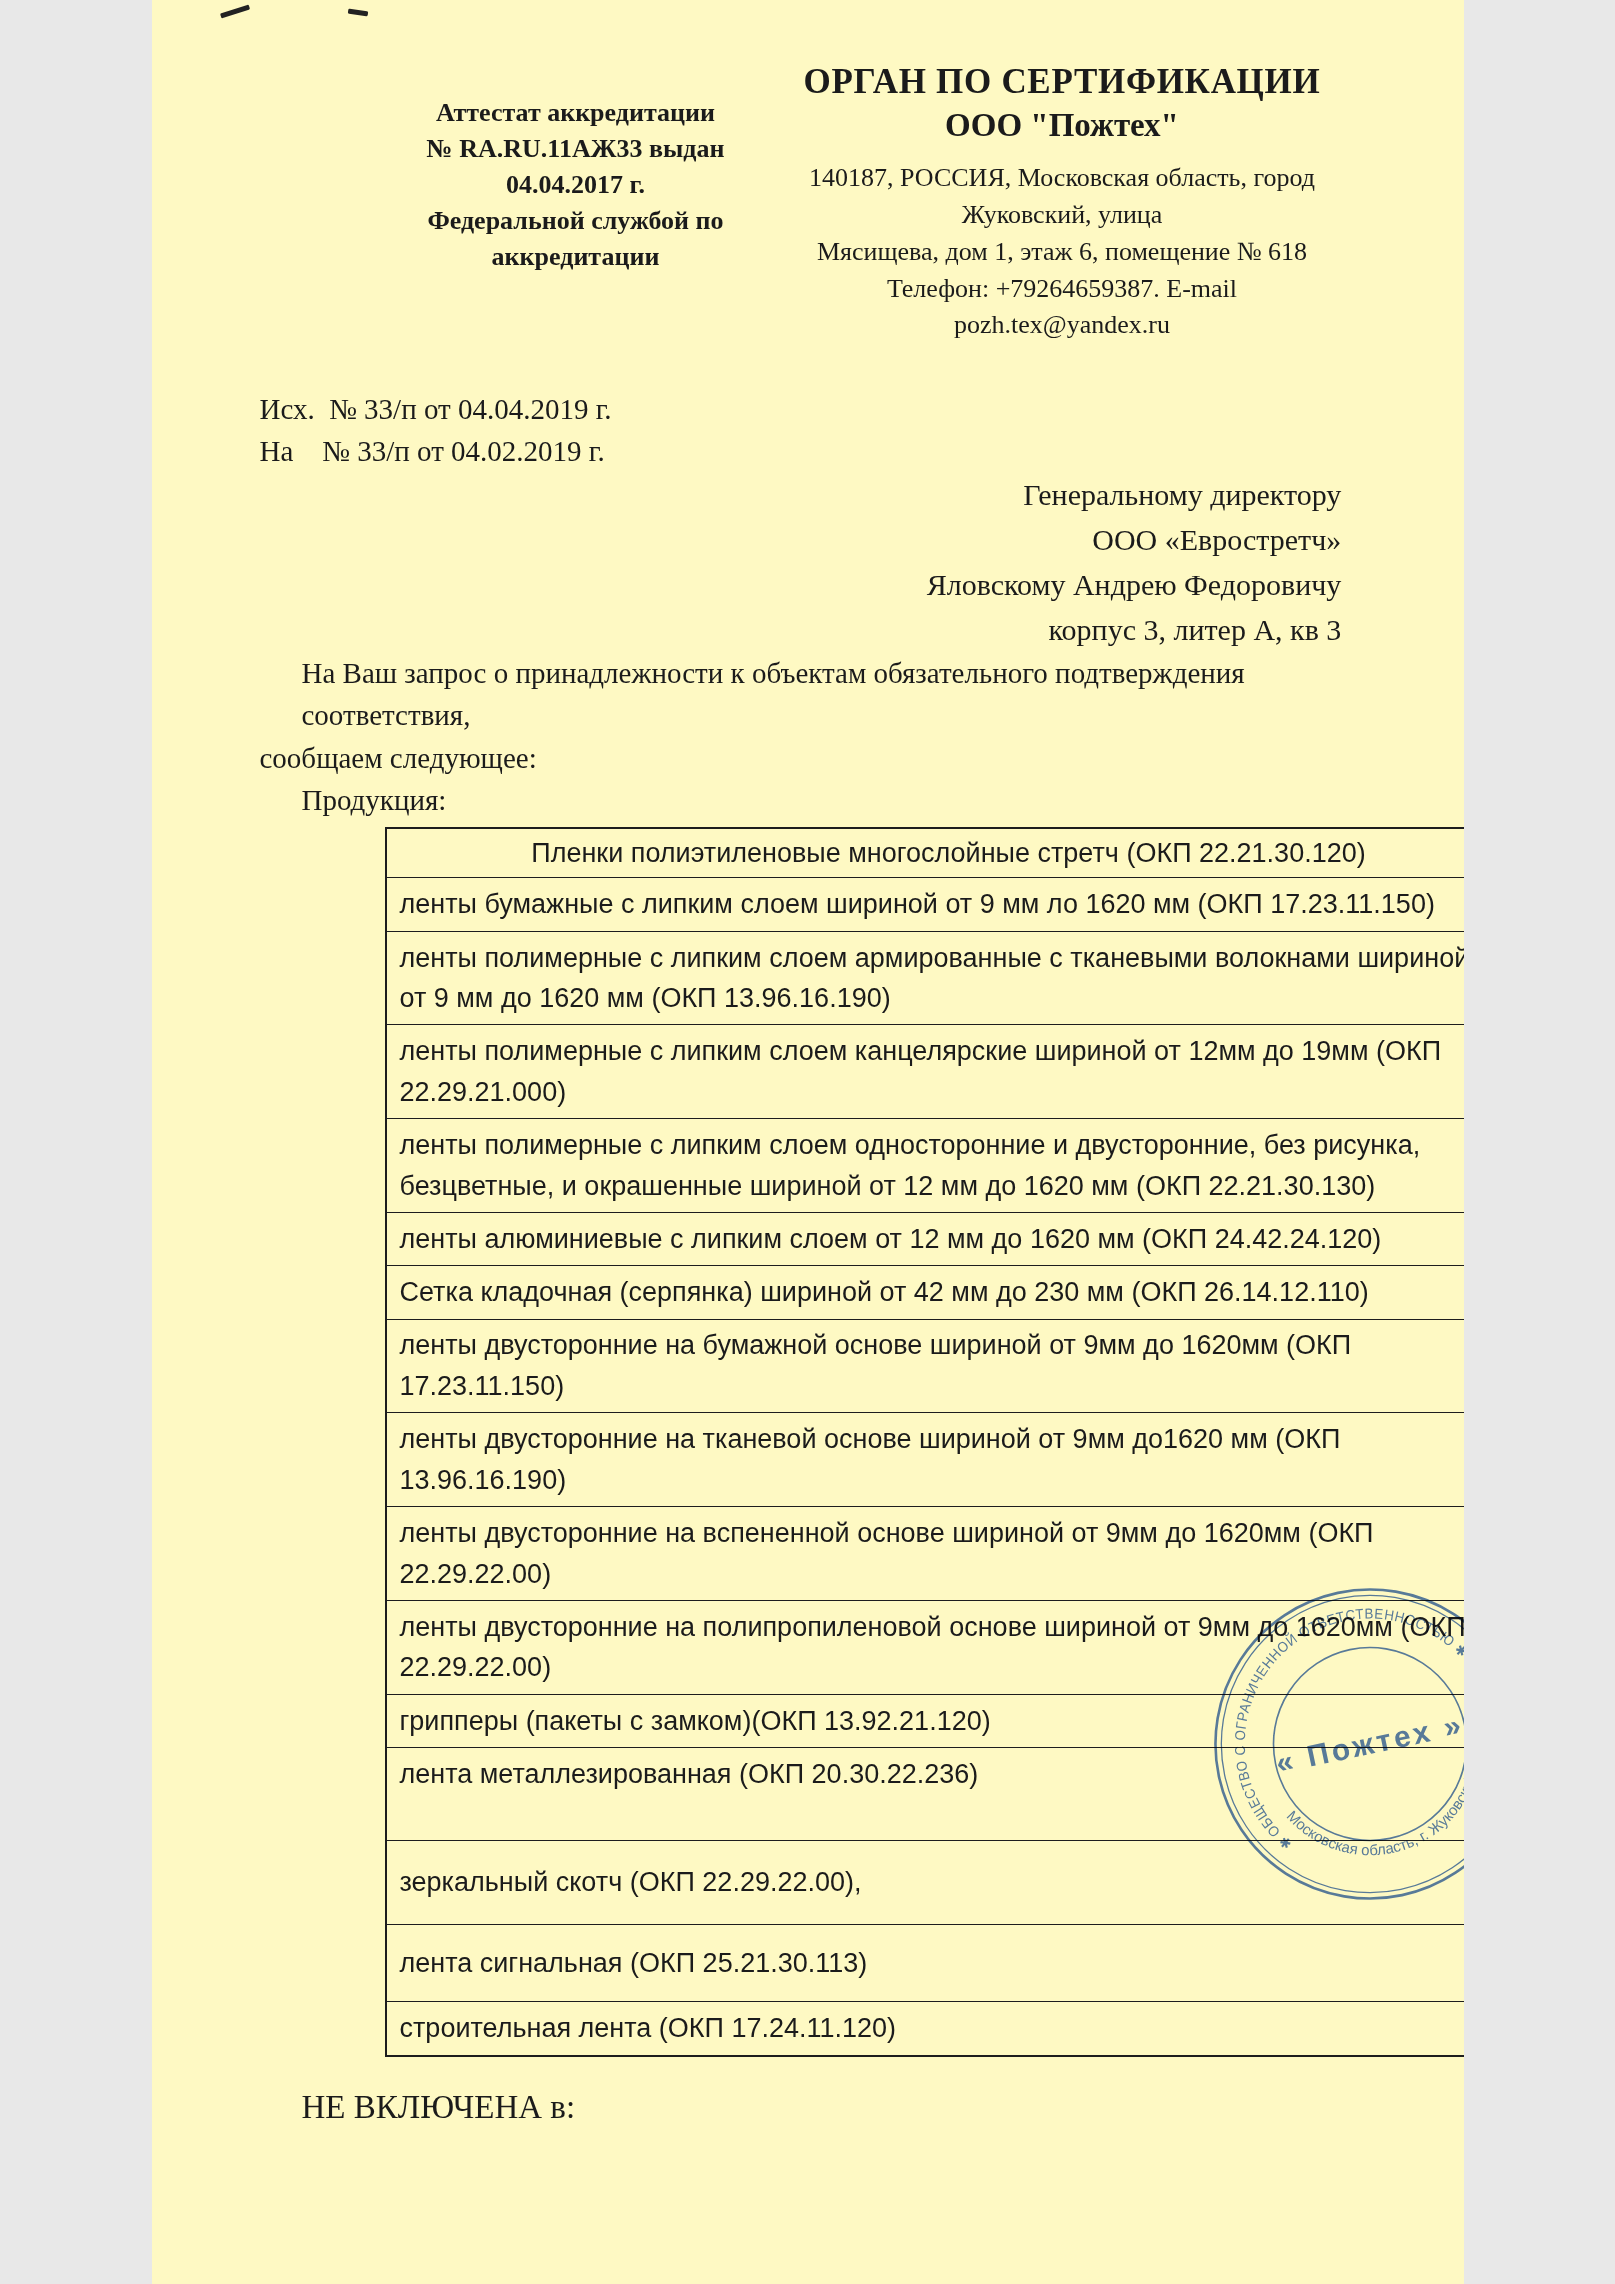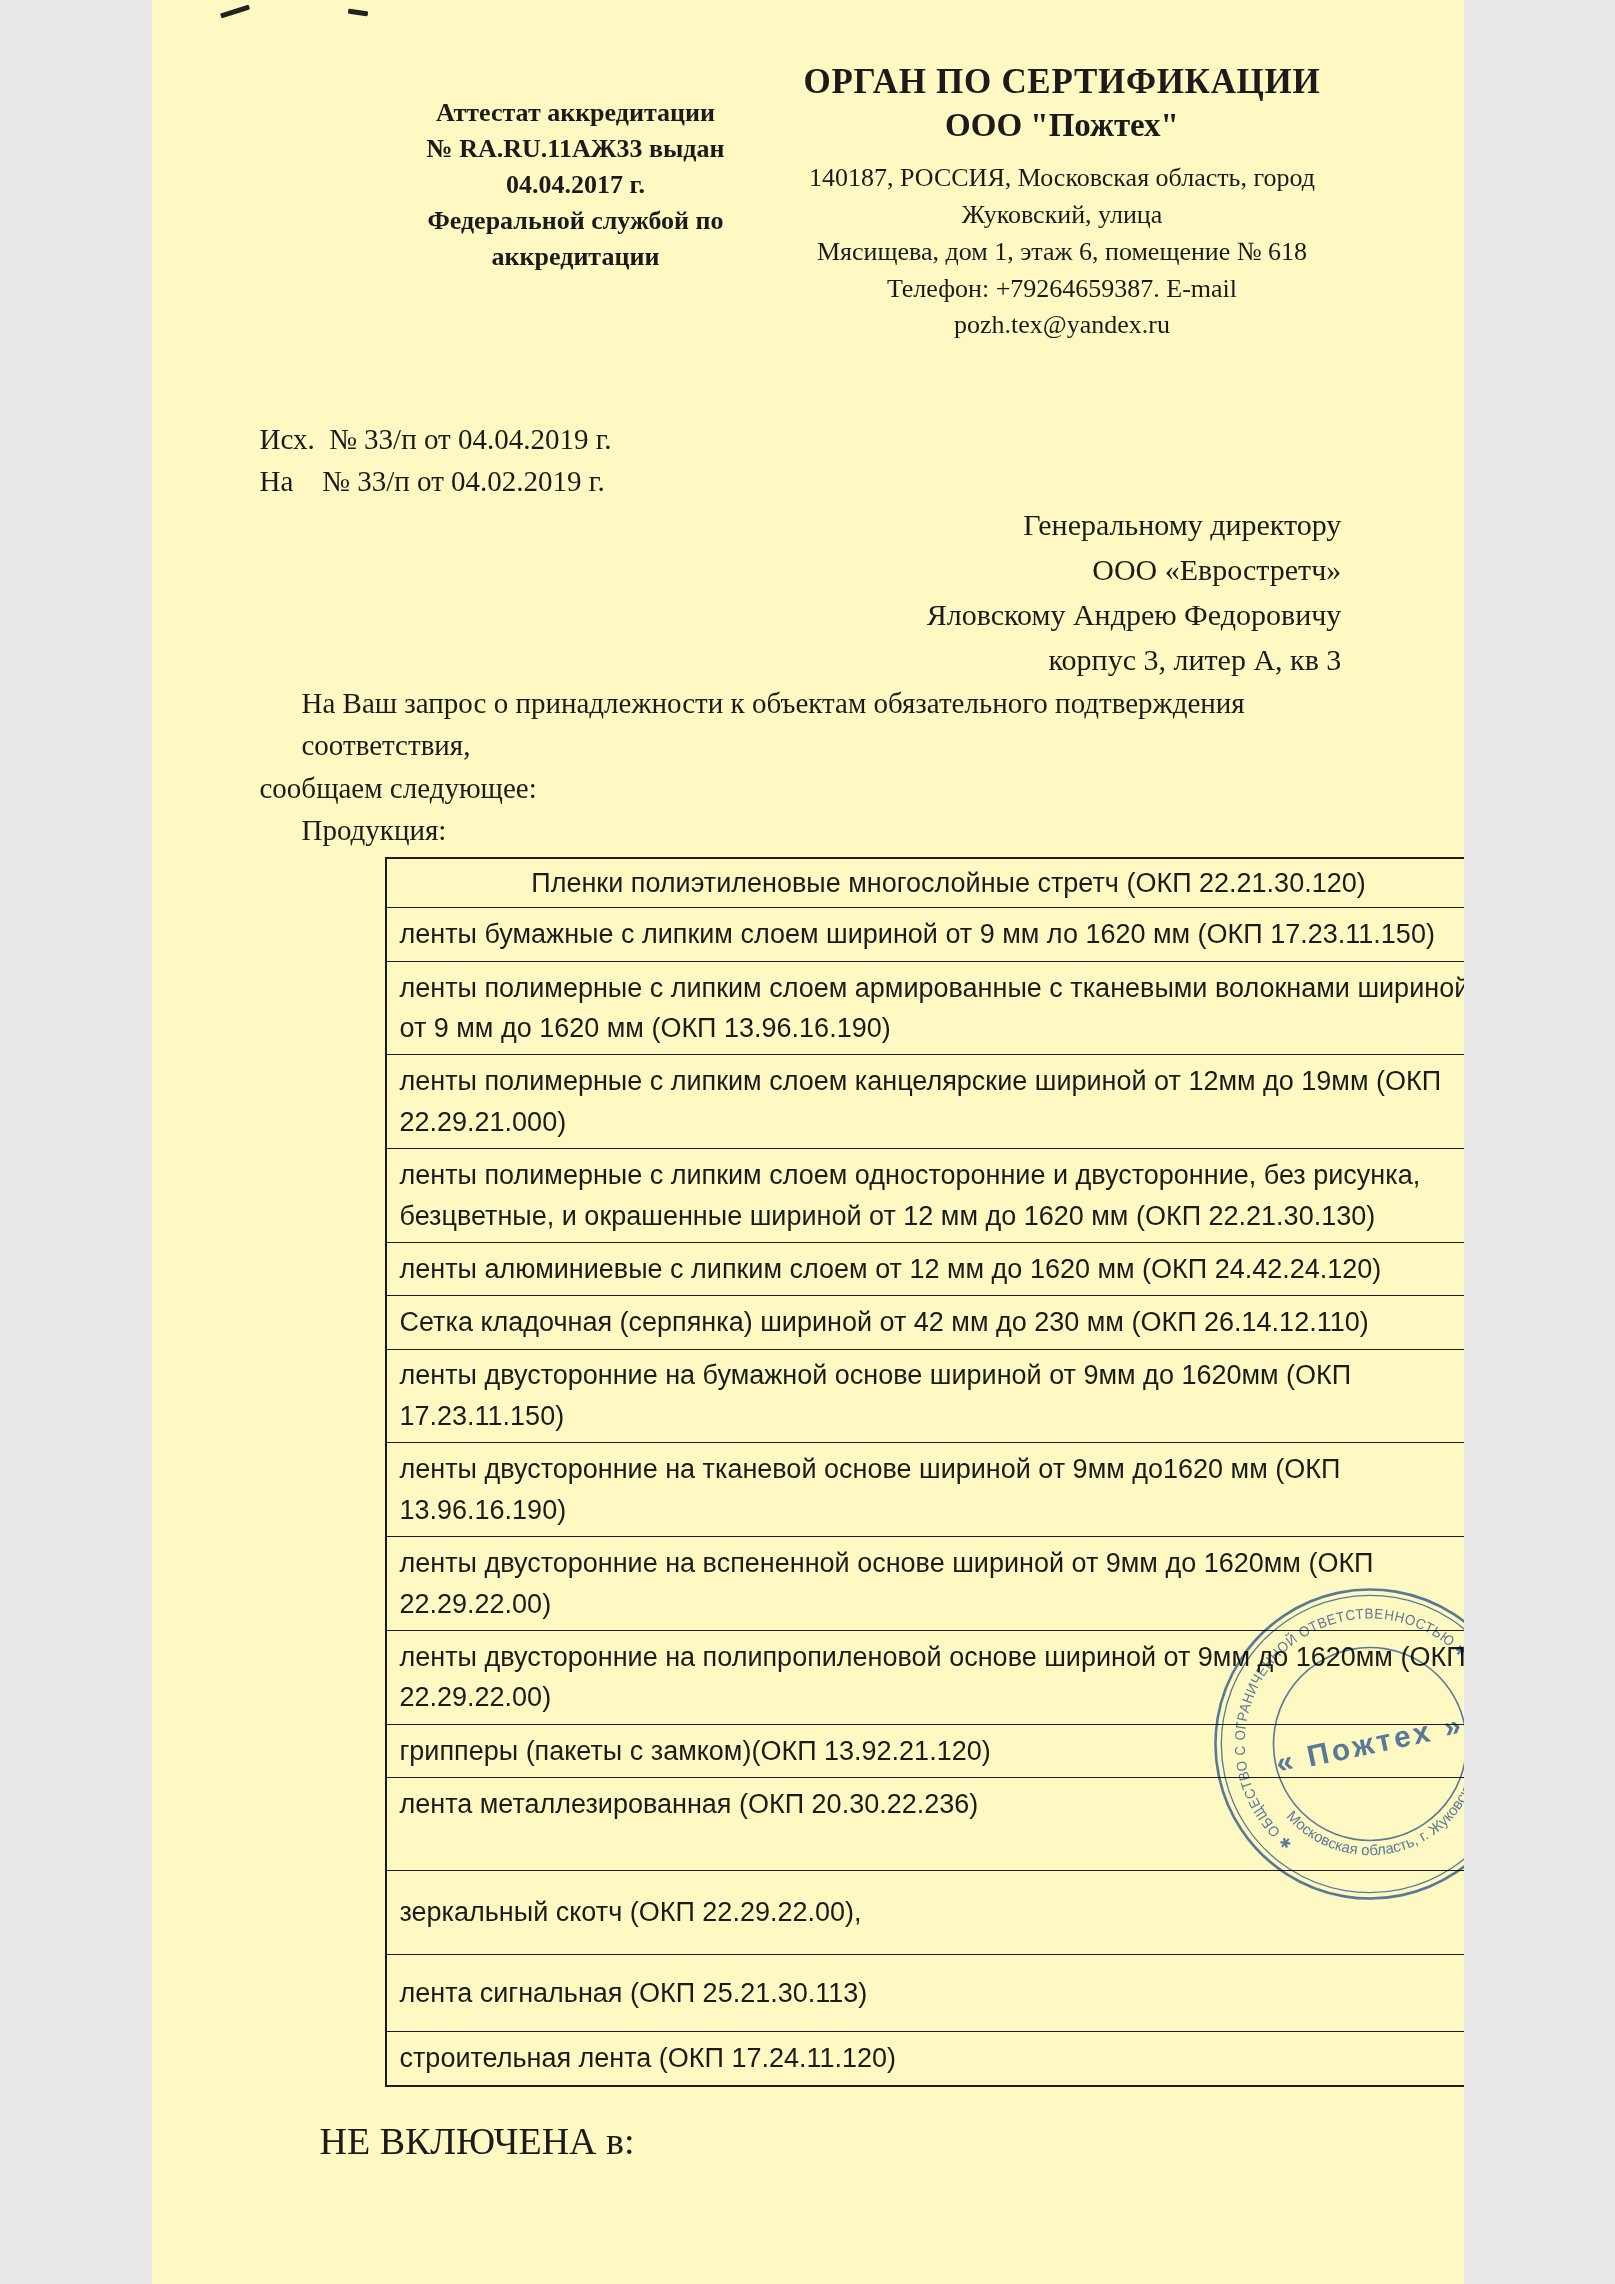--- a/index.html
+++ b/index.html
@@ -25,21 +25,21 @@
   .acc-block {
     width:352px; margin-left:140px; margin-top:33px;
     text-align:center; font-weight:bold; font-size:26px; line-height:1.38;
   }
   .org-block { flex:1; text-align:center; padding-left:26px; }
   .org-title { font-size:35px; font-weight:bold; letter-spacing:0.7px; }
   .org-name  { font-size:33px; font-weight:bold; margin-top:5.2px; }
   .org-address { margin-top:15.6px; font-size:26px; line-height:1.42; }
 
   
-  .ref-block { margin-top:74px; font-size:29px; line-height:1.45; }
+  .ref-block { margin-top:44px; font-size:29px; line-height:1.45; }
   .ref-line { white-space:pre; }
 
   
   .recipient { text-align:right; font-weight:normal; font-size:30px; line-height:1.5; padding-right:5.2px; }
 
   
   .intro { font-size:29px; line-height:1.45; }
   .intro .indent { margin-left:42px; }
 
   
@@ -63,21 +63,21 @@
     color:#4a72c2;
     transform:rotate(-12deg);
     opacity:.92;
     mix-blend-mode:multiply;
     pointer-events:none;
   }
   .stamp text { fill:currentColor; font-family:"Liberation Sans", sans-serif; }
 
   
   .footer { margin-top:27px; font-size:28px; line-height:1.43; }
-  .footer .not-included { margin-left:60px; margin-bottom:3.9px; font-size:38px; }
+  .footer .not-included { margin-left:42px; margin-bottom:3.9px; font-size:33px; }
 </style>
 </head>
 <body>
 
 <div class="page">
 
   <div class="artifact a1"></div>
   <div class="artifact a2"></div>
 
   <div class="header">

